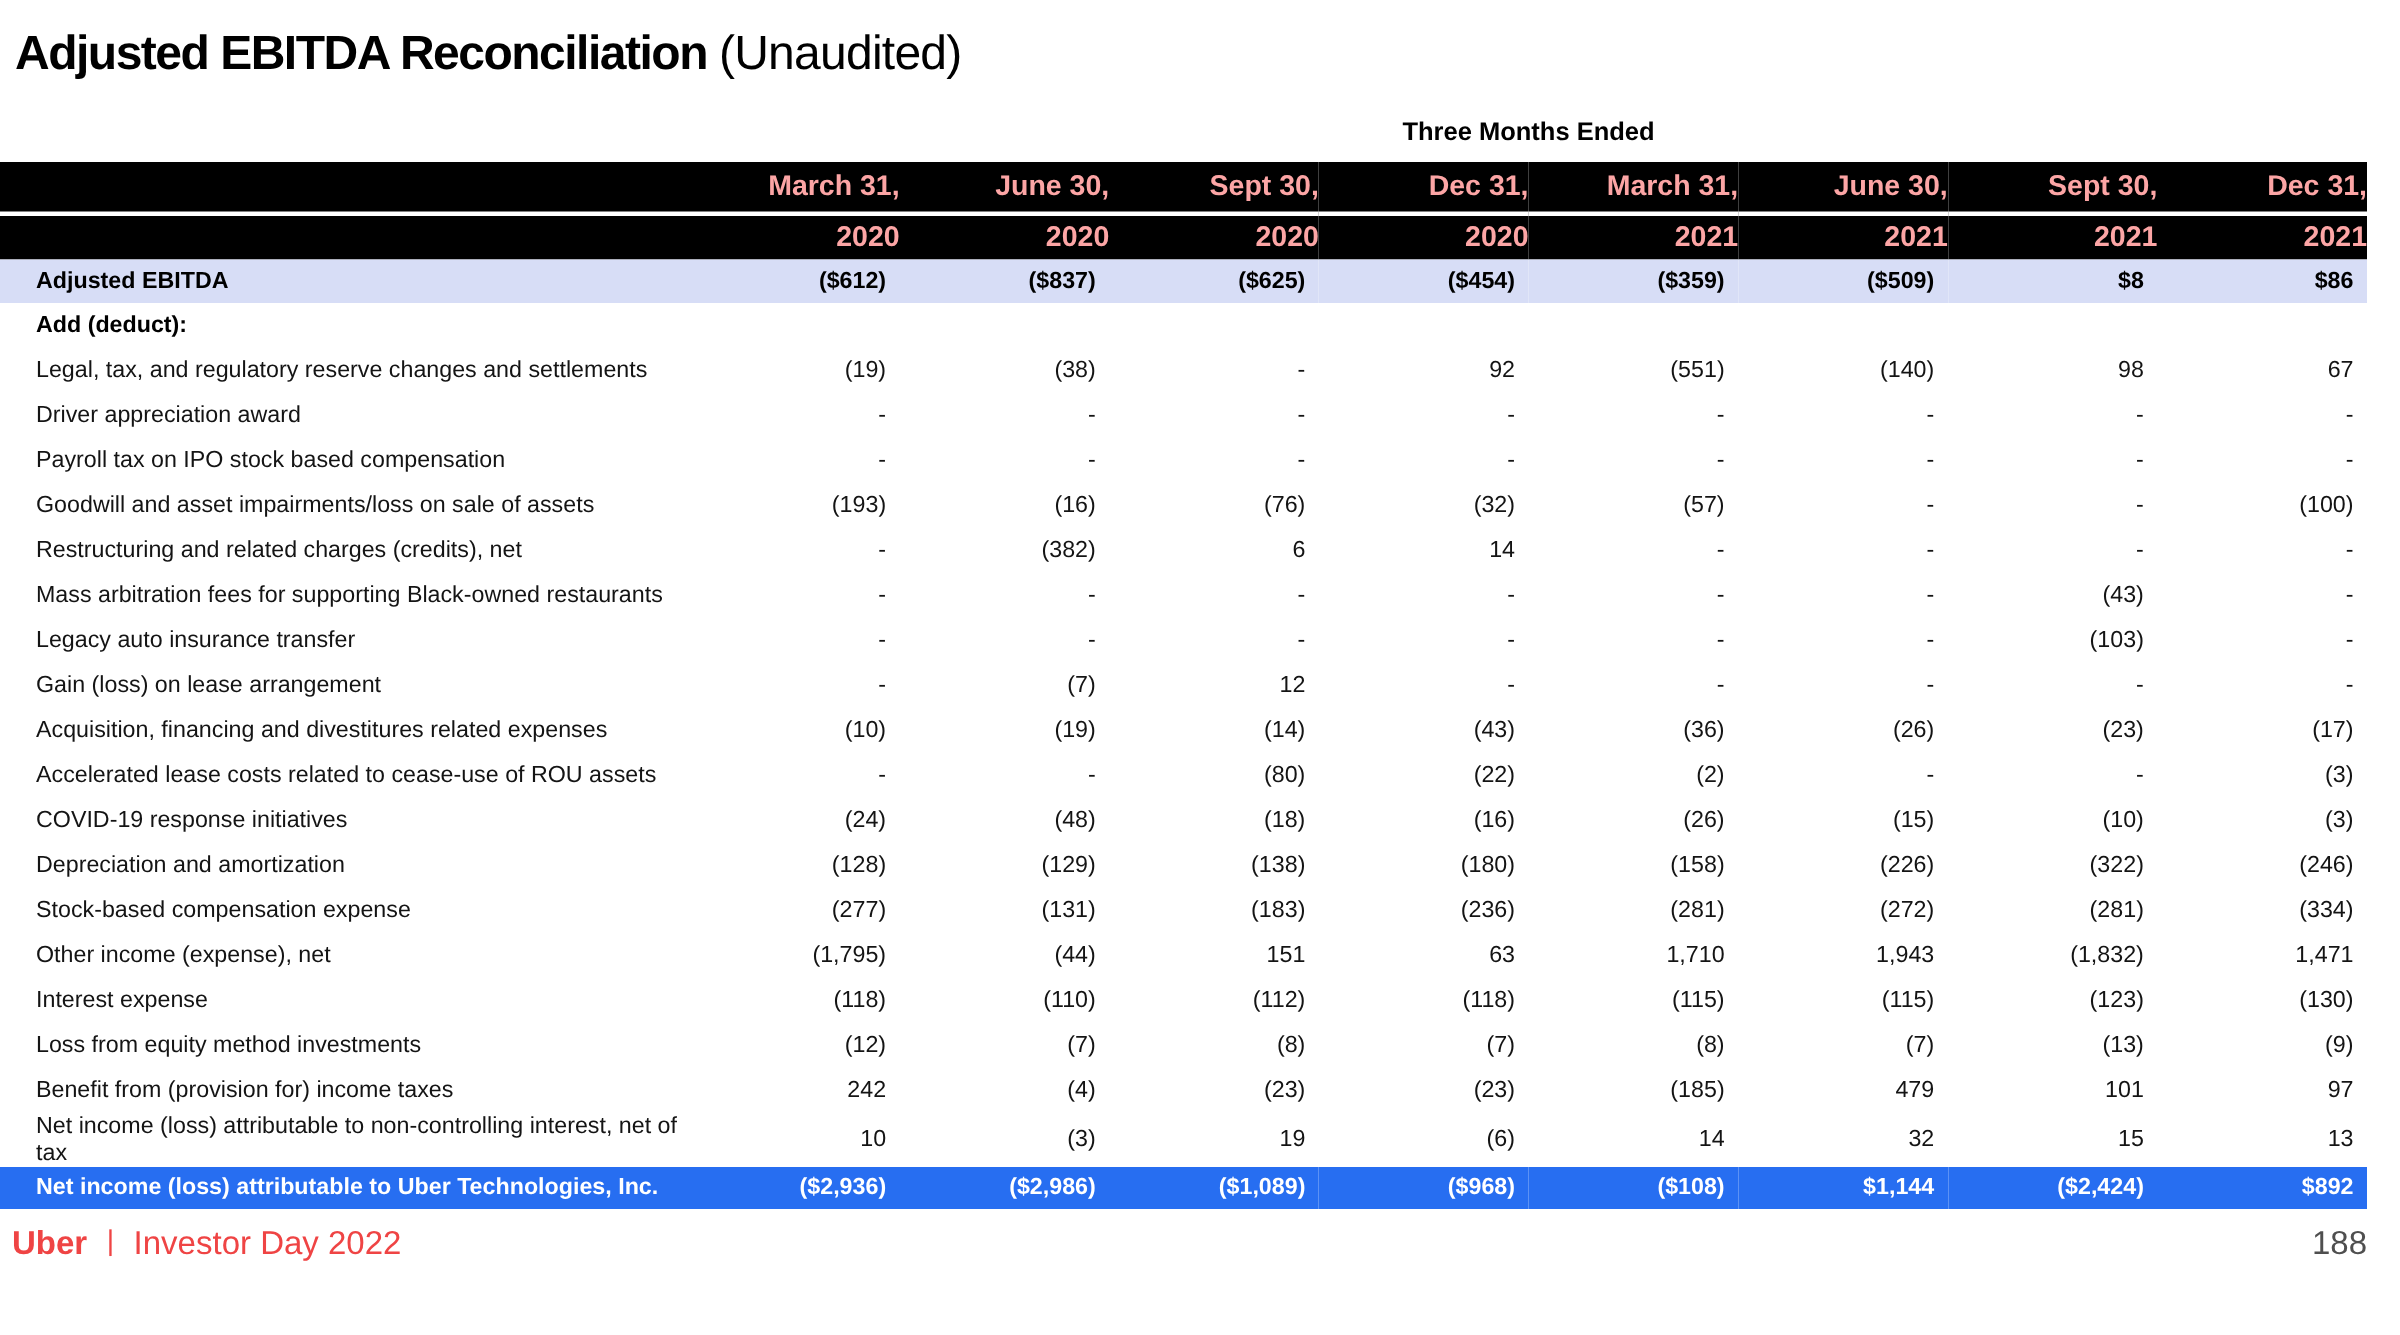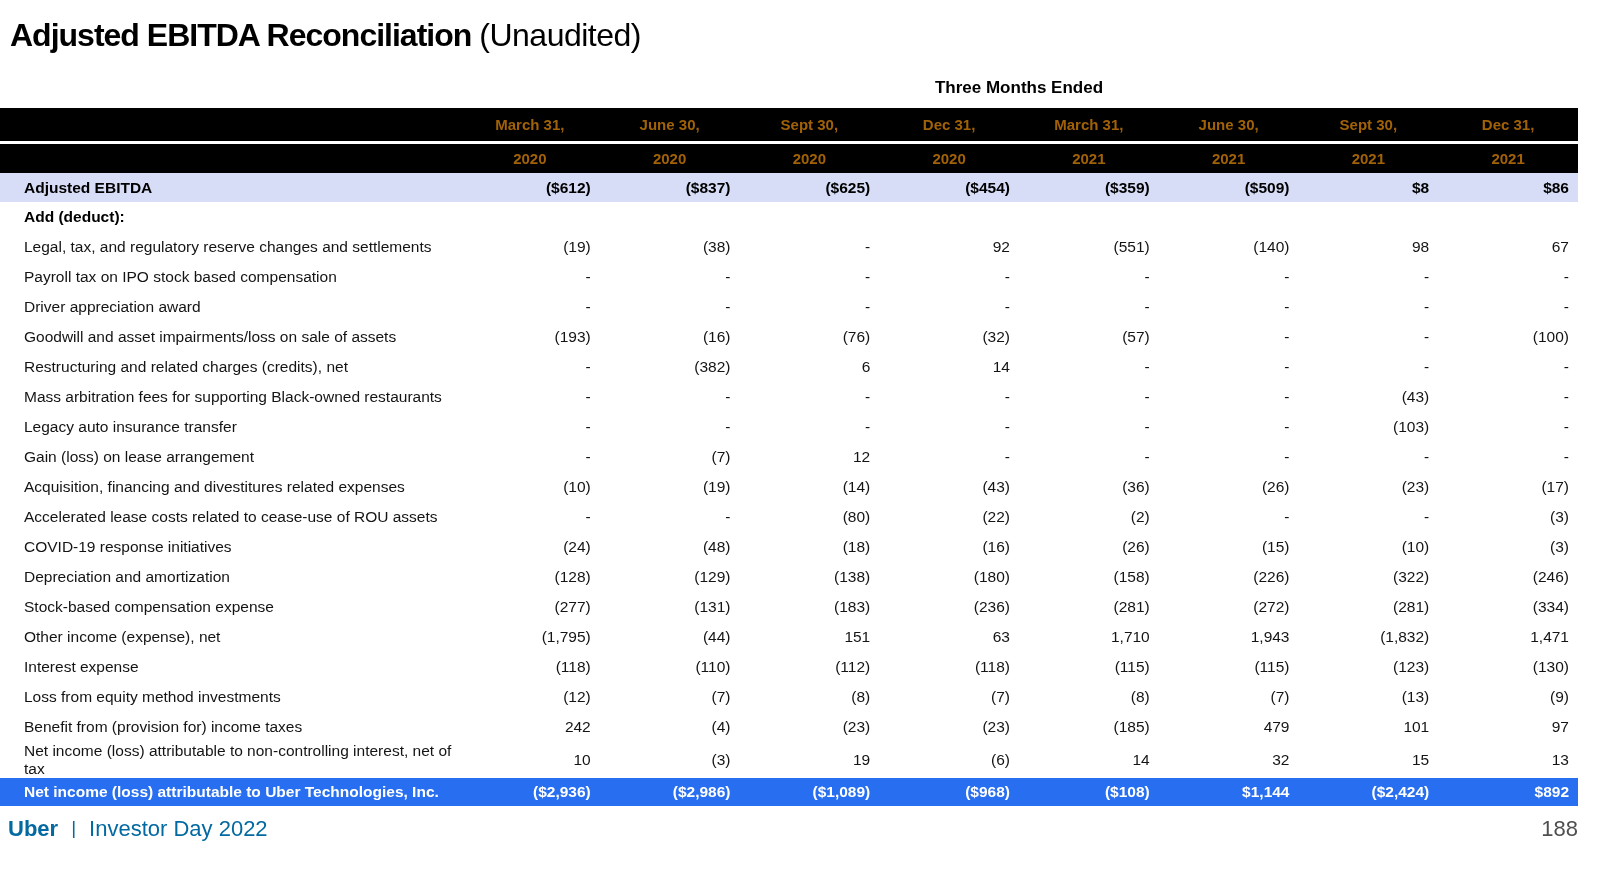--- a/index.html
+++ b/index.html
@@ -22,39 +22,39 @@
   h1 .suffix{font-weight:400;letter-spacing:-0.5px;margin-left:8px;}
   .group-header{
     width:1578px;margin-top:24px;padding-left:460px;
     text-align:center;font-weight:700;font-size:17px;color:#000;
   }
   table{
     border-collapse:collapse;table-layout:fixed;width:1578px;margin-top:10px;
   }
   col.labelcol{width:460px;}
   thead th{
-    background:var(--header-bg);color:#a16207;font-size:15px;font-weight:700;
-    text-align:center;padding:0;
+    background:var(--header-bg);color:#fca5a5;font-size:19px;font-weight:700;
+    text-align:right;padding:0;
   }
   thead tr.dates th{height:34px;border-bottom:3px solid #fff;}
   thead tr.years th{height:31px;margin-top:20px;}
   tbody td{font-size:15.5px;height:30px;padding:0;color:#141414;}
   td.label{text-align:left;padding-left:24px;}
   td.val{text-align:right;padding-right:9px;font-variant-numeric:tabular-nums;}
   tr.highlight td{background:var(--highlight-bg);font-weight:700;height:29px;color:#000;}
   tr.section td{font-weight:700;color:#000;}
   tr.total td{
     background:var(--total-bg);color:var(--total-text);
     font-weight:700;height:28px;
   }
   .footer{
     display:flex;justify-content:space-between;align-items:center;
     width:1578px;margin-top:10px;
   }
-  .footer-left{padding-left:8px;font-size:22px;color:#0369a1;display:flex;align-items:center;}
+  .footer-left{padding-left:8px;font-size:22px;color:#ef4444;display:flex;align-items:center;}
   .brand{font-weight:700;}
   .sep{font-weight:400;margin:0 13px;font-size:19px;position:relative;top:-1px;}
   .event{font-weight:400;}
   .page-number{font-size:22px;color:var(--page-num);text-align:center;}
 </style>
 </head>
 <body>
 
 <div class="page">
 
@@ -126,32 +126,32 @@
           <td class="val">(19)</td>
           <td class="val">(38)</td>
           <td class="val">-</td>
           <td class="val">92</td>
           <td class="val">(551)</td>
           <td class="val">(140)</td>
           <td class="val">98</td>
           <td class="val">67</td>
         </tr>
         <tr>
+          <td class="label">Driver appreciation award</td>
+          <td class="val">-</td>
+          <td class="val">-</td>
+          <td class="val">-</td>
+          <td class="val">-</td>
+          <td class="val">-</td>
+          <td class="val">-</td>
+          <td class="val">-</td>
+          <td class="val">-</td>
+        </tr>
+        <tr>
           <td class="label">Payroll tax on IPO stock based compensation</td>
-          <td class="val">-</td>
-          <td class="val">-</td>
-          <td class="val">-</td>
-          <td class="val">-</td>
-          <td class="val">-</td>
-          <td class="val">-</td>
-          <td class="val">-</td>
-          <td class="val">-</td>
-        </tr>
-        <tr>
-          <td class="label">Driver appreciation award</td>
           <td class="val">-</td>
           <td class="val">-</td>
           <td class="val">-</td>
           <td class="val">-</td>
           <td class="val">-</td>
           <td class="val">-</td>
           <td class="val">-</td>
           <td class="val">-</td>
         </tr>
         <tr>

